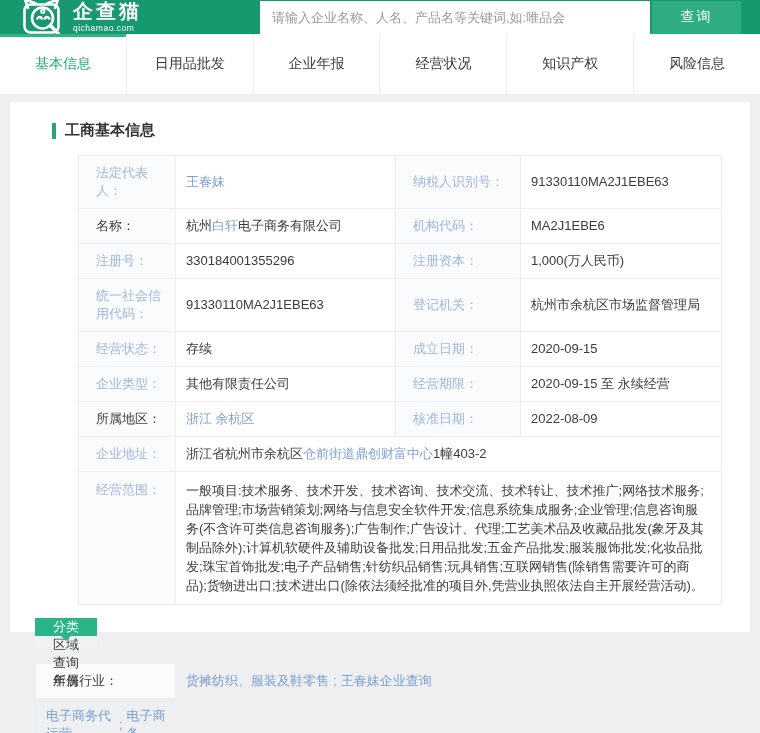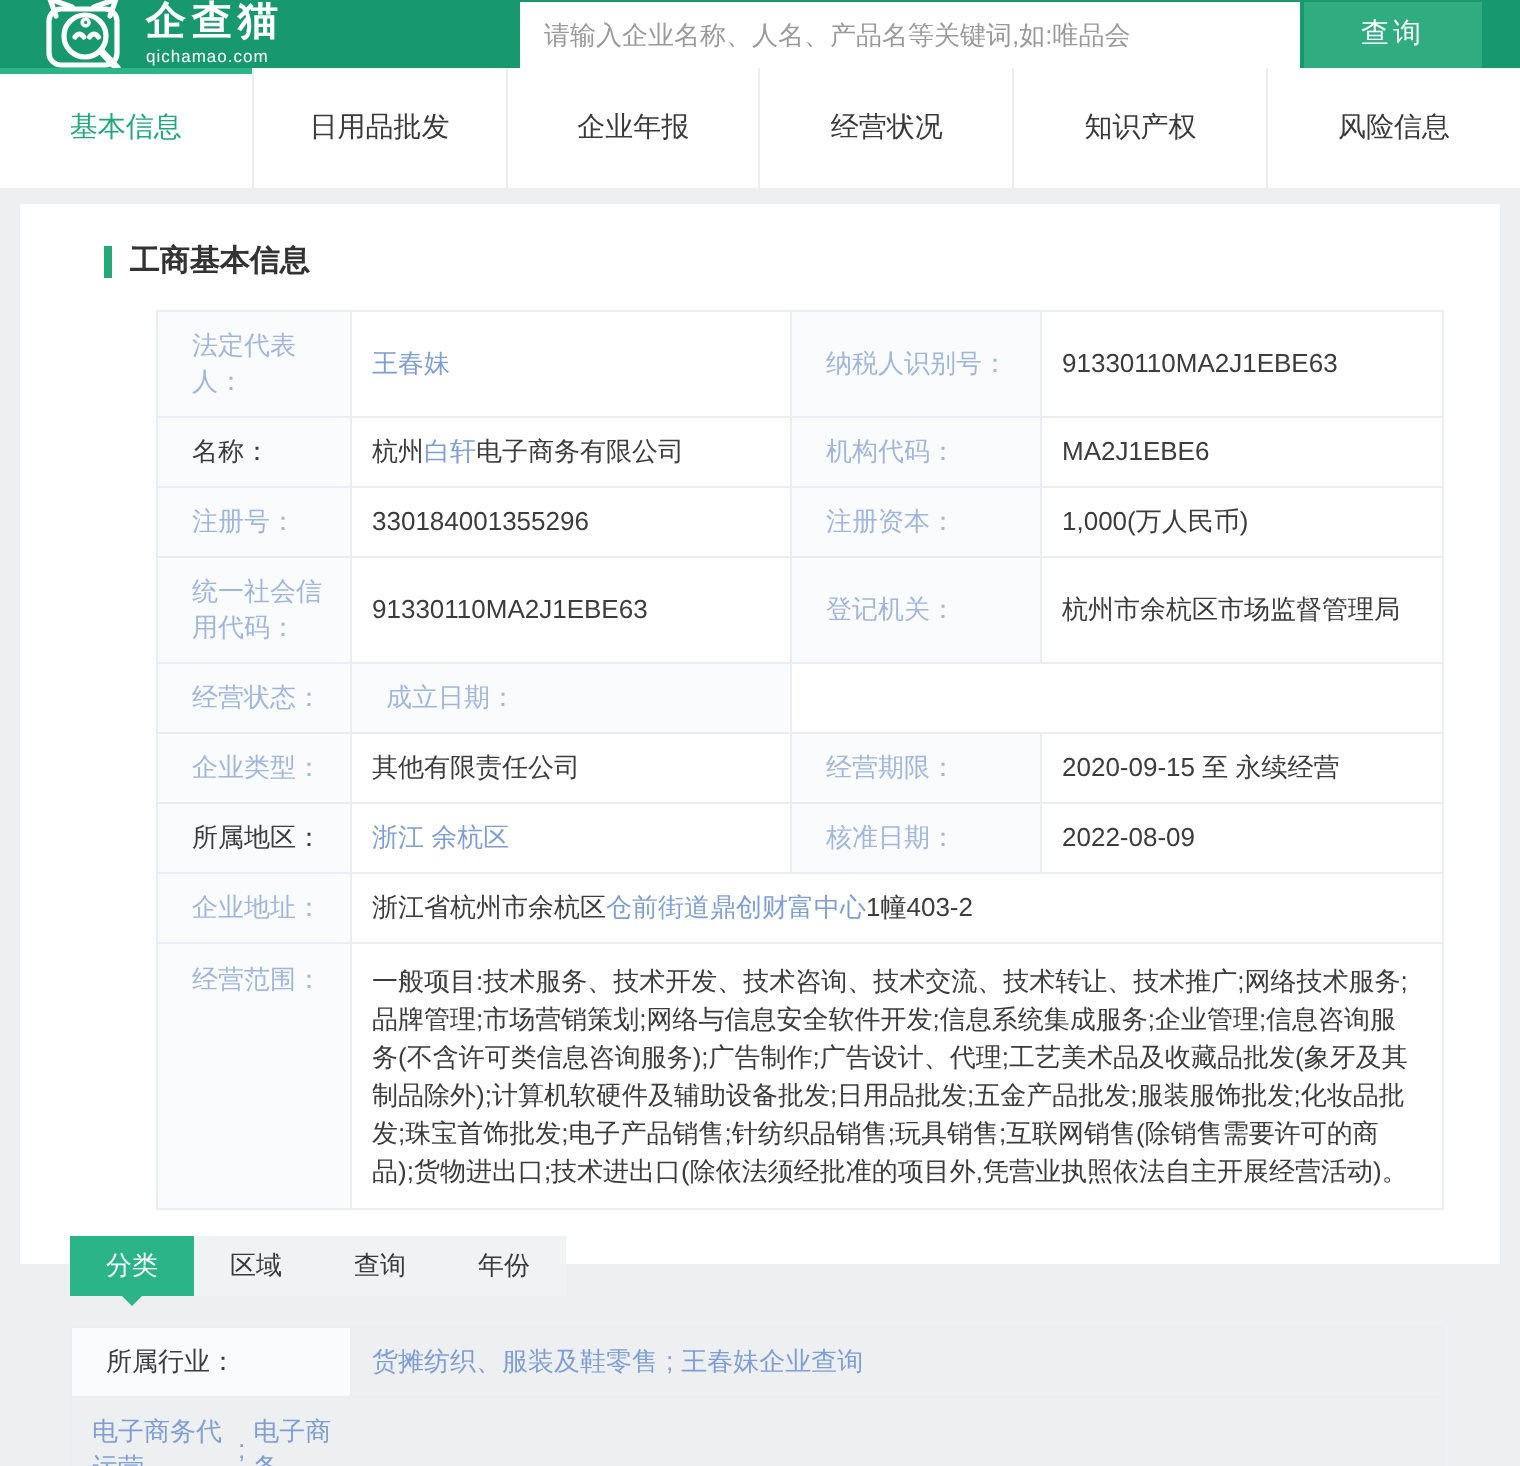--- a/index.html
+++ b/index.html
@@ -63,21 +63,21 @@
   .cell.lbl.dark { color: #3C3C3C; }
   .cell.val { color: #3C3C3C; }
   .cell.b-r { border-right: 1px solid #EAEDF2; }
   .cell.top { align-items: flex-start; }
   .scope-text { line-height: 19px; display: block; padding: 1px 4px 1px 0; }
   a.lnk { color: #7E9ED5; text-decoration: none; cursor: pointer; }
   .hl { color: #7E9ED5; }
   
   .filter-strip {
     margin: 13px 0 15px 25px; height: 30px;
-    display: inline-flex; background: #F1F2F3; position: relative;
+    display: inline-flex; background: #F1F2F3; position: relative; flex-direction: column;
   }
   .ftab {
     width: 62px; display: flex; align-items: center; justify-content: center;
     font-size: 13px; color: #3A3A3A; cursor: pointer;
   }
   .ftab.active { background: #2BB487; color: #fff; position: relative; }
   .ftab.active::after {
     content: ''; position: absolute; bottom: -5px; left: 50%; margin-left: -5px;
     border-left: 5px solid transparent; border-right: 5px solid transparent;
     border-top: 5px solid #2BB487;
@@ -168,21 +168,23 @@
 
     <div class="row">
       <div class="cell lbl">统一社会信用代码：</div>
       <div class="cell val b-r">91330110MA2J1EBE63</div>
       <div class="cell lbl">登记机关：</div>
       <div class="cell val">杭州市余杭区市场监督管理局</div>
     </div>
 
     <div class="row">
       <div class="cell lbl">经营状态：</div>
+      <div class="cell val b-r">存续</div>
       <div class="cell lbl">成立日期：</div>
+      <div class="cell val">2020-09-15</div>
     </div>
 
     <div class="row">
       <div class="cell lbl">企业类型：</div>
       <div class="cell val b-r">其他有限责任公司</div>
       <div class="cell lbl">经营期限：</div>
       <div class="cell val">2020-09-15 至 永续经营</div>
     </div>
 
     <div class="row">

